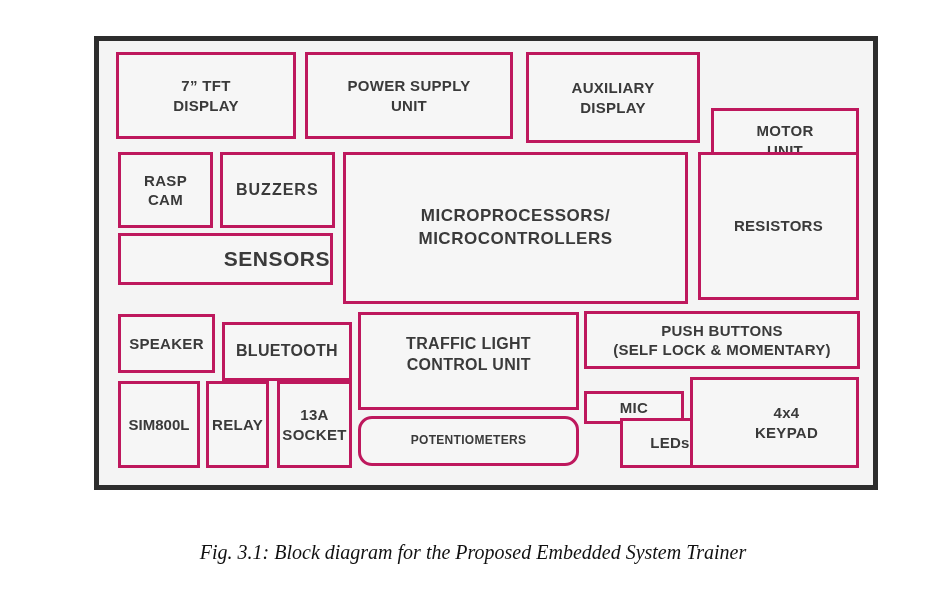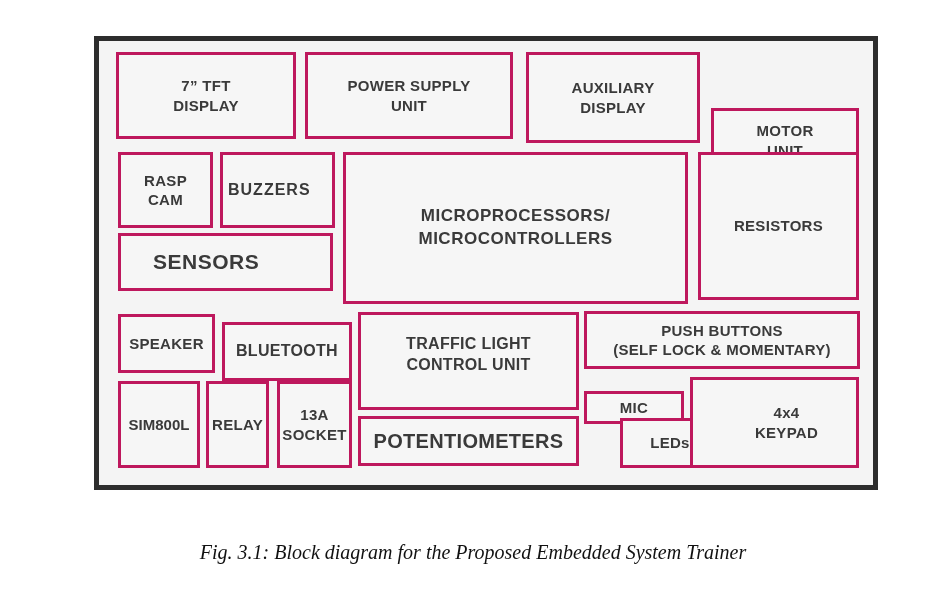--- a/index.html
+++ b/index.html
@@ -40,33 +40,33 @@
     letter-spacing: 0.3px;
   }
   .block .lbl { white-space: pre-line; }
 
   
   .b-tft        { left:116px; top:52px;  width:180px; height:87px; }
   .b-psu        { left:305px; top:52px;  width:208px; height:87px; }
   .b-aux        { left:526px; top:52px;  width:174px; height:91px;justify-content:center; }
   .b-motor      { left:711px; top:64px;  width:148px; height:65px;margin-top:44px; }
   .b-raspcam    { left:118px; top:152px; width:95px;  height:76px; }
-  .b-buzzers    { left:220px; top:152px; width:115px; height:76px; justify-content:flex-start; text-align:left; padding-left:5px; font-size:16px; letter-spacing:1px; }
+  .b-buzzers    { left:220px; top:152px; width:115px; height:76px; justify-content:flex-start; text-align:left; padding-left:13px; font-size:16px; letter-spacing:1px; }
   .b-micro      { left:343px; top:152px; width:345px; height:152px; font-size:17px; line-height:1.35; letter-spacing:0.5px; }
   .b-resistors  { left:698px; top:152px; width:161px; height:148px; }
-  .b-sensors    { left:118px; top:233px; width:215px; height:58px; justify-content:flex-start; text-align:left; padding-left:32px; font-size:21px; letter-spacing:0.5px; }
+  .b-sensors    { left:118px; top:233px; width:215px; height:52px; justify-content:flex-end; text-align:left; padding-left:32px; font-size:21px; letter-spacing:0.5px; }
   .b-speaker    { left:118px; top:314px; width:97px;  height:59px; }
   .b-bluetooth  { left:222px; top:314px; width:130px; height:59px; font-size:16px;margin-top:8px; }
-  .b-traffic    { left:358px; top:312px; width:221px; height:98px; font-size:16px; align-items:center; }
+  .b-traffic    { left:358px; top:312px; width:221px; height:98px; font-size:16px; align-items:center;text-align:right; }
   .b-traffic .lbl { position:relative; top:-6px; }
   .b-pushbtn    { left:584px; top:311px; width:276px; height:58px; font-size:15px; }
   .b-sim800l    { left:118px; top:381px; width:82px;  height:87px; letter-spacing:0; }
   .b-relay      { left:206px; top:381px; width:63px;  height:87px; }
   .b-socket     { left:277px; top:381px; width:75px;  height:87px; }
-  .b-pots       { left:358px; top:416px; width:221px; height:50px; font-size:20px; }
+  .b-pots       { left:358px; top:416px; width:221px; height:50px; font-size:12px;border-radius:14px; }
   .b-mic        { left:584px; top:375px; width:100px; height:33px;margin-top:16px; }
   .b-leds       { left:584px; top:418px; width:100px; height:50px;margin-left:36px; }
   .b-keypad     { left:690px; top:377px; width:169px; height:91px;padding-left:24px; }
 
   .caption {
     position: absolute;
     left: 0;
     top: 541px;
     width: 946px;
     text-align: center;

